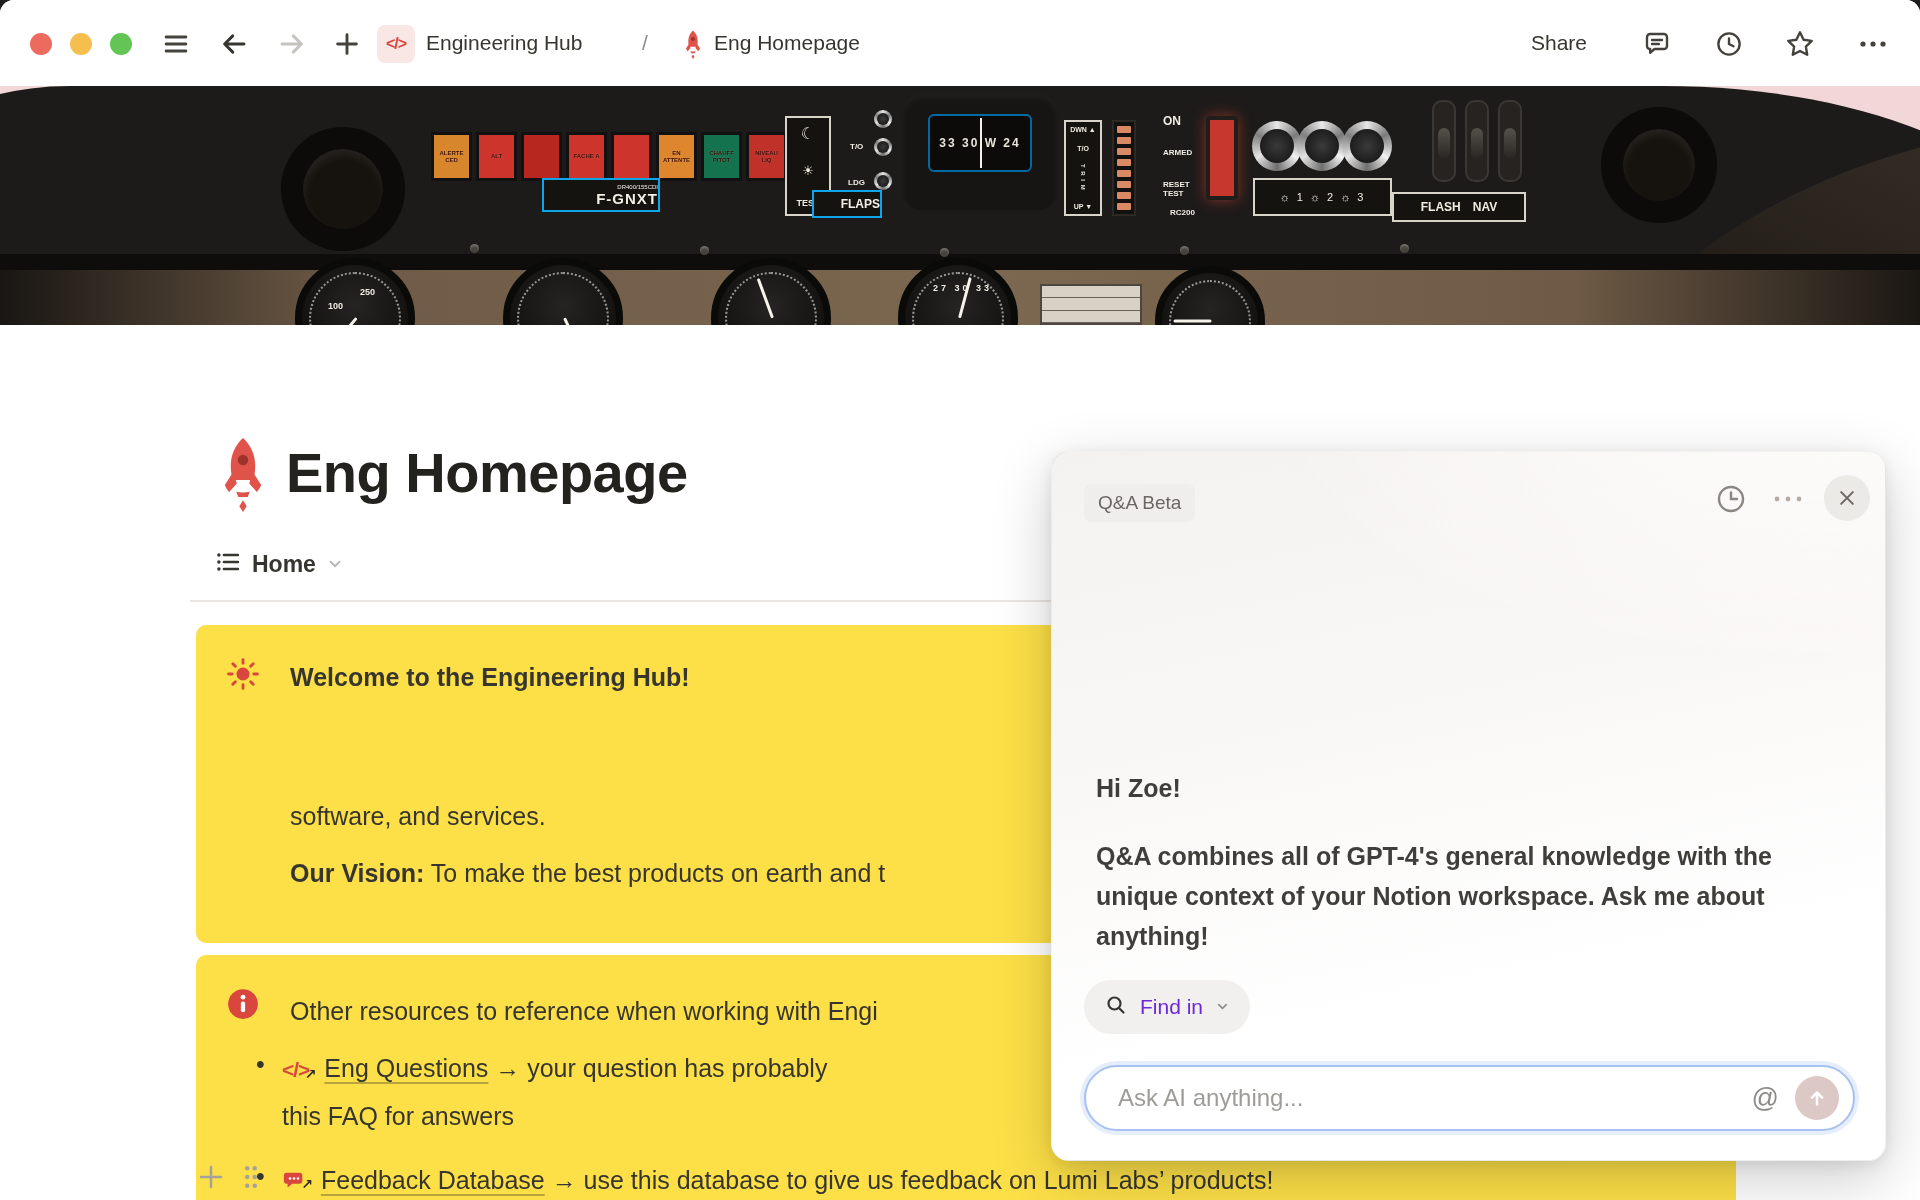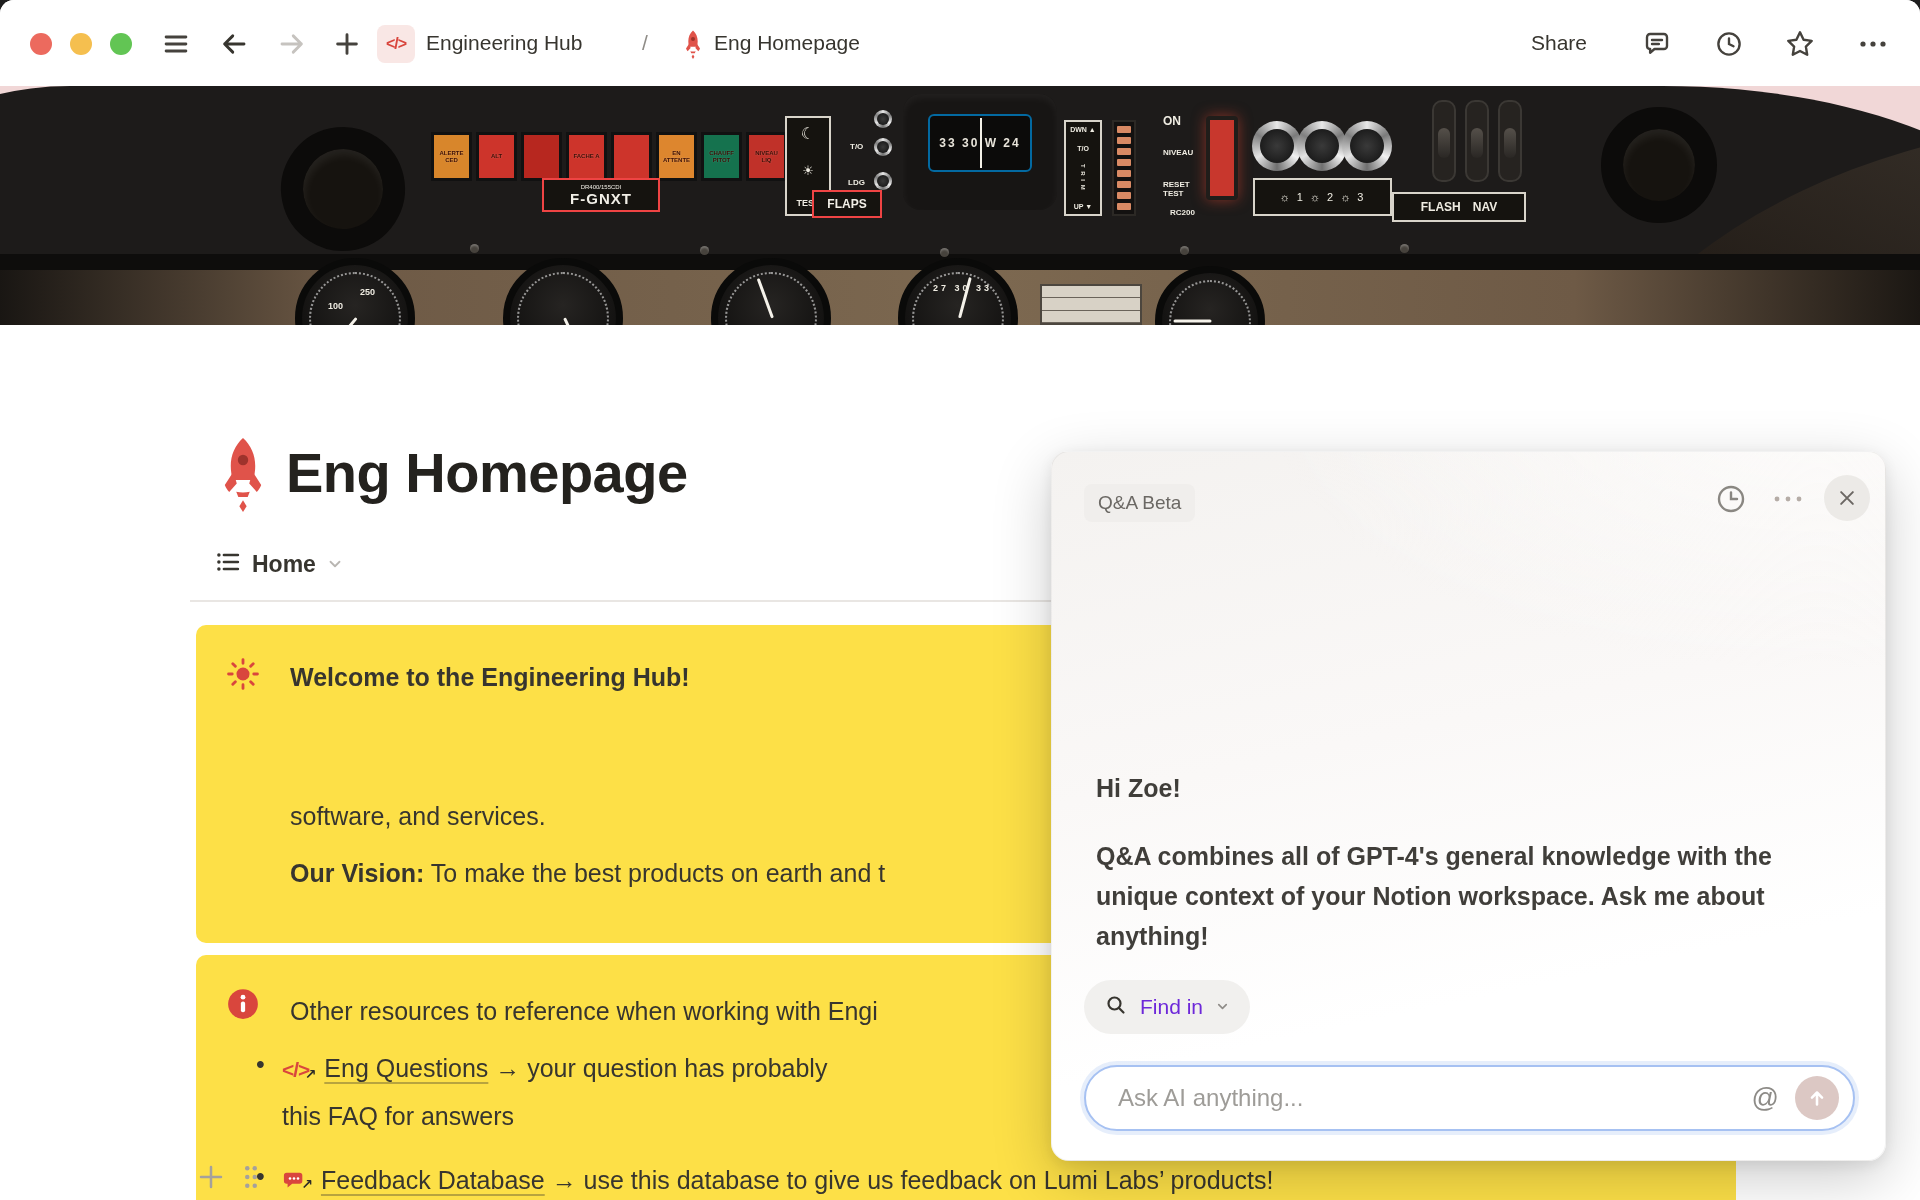--- a/index.html
+++ b/index.html
@@ -27,22 +27,22 @@
                 background:linear-gradient(205deg,#3a332c 0%,#201a15 60%); border-radius:100% 0 0 0; }
   .seam { position:absolute; left:0; top:168px; width:1920px; height:18px; background:#0e0d0c; }
   .lower-strip { position:absolute; left:0; top:184px; width:1920px; height:55px;
                  background:linear-gradient(90deg,#191613 0%,#6e5a46 18%,#7c6850 52%,#6e5a46 82%,#1b1713 100%); }
   .vent { position:absolute; border-radius:50%; background:#16130f; border:22px solid #0c0b0a;
           box-shadow:inset 0 6px 10px rgba(255,255,255,.07); }
   .lights { position:absolute; left:431px; top:46px; display:flex; gap:4px; }
   .light { width:41px; height:49px; border:3px solid #111; display:flex; align-items:center; justify-content:center;
            text-align:center; font-size:6px; line-height:7px; color:#3c0f06; font-weight:700; padding:2px;
            text-shadow:0 0 2px rgba(255,255,255,.25); }
-  .plate { position:absolute; background:#15130f; border:2px solid #ef4444; color:#f2efe7;
-           display:flex; flex-direction:column; align-items:center; justify-content:center; }
+  .plate { position:absolute; background:#15130f; border:2px solid #0ea5e9; color:#f2efe7;
+           display:flex; flex-direction:column; align-items:flex-end; justify-content:center; }
   .panelbox { position:absolute; background:#15130f; border:2px solid #d8d4ca; color:#efece2; }
   .knob { position:absolute; border-radius:50%;
           background:conic-gradient(#e8e8e8,#7a7a7a,#f2f2f2,#6f6f6f,#e4e4e4,#808080,#e8e8e8); }
   .knob::after { content:""; position:absolute; inset:16%; border-radius:50%; background:radial-gradient(#3a3a3a,#101010); }
   .toggle-slot { width:24px; height:82px; background:#262320; border:2px solid #3b3834; border-radius:10px; position:relative; }
   .toggle-slot::after { content:""; position:absolute; left:4px; top:26px; width:12px; height:30px; border-radius:6px;
                         background:linear-gradient(#55504a,#2a2724); }
   .gauge { position:absolute; border-radius:50%; background:radial-gradient(circle at 50% 38%,#262422,#121110 70%);
            border:7px solid #0a0a09; }
   .gauge .ring { position:absolute; inset:7px; border-radius:50%; border:2px dotted rgba(255,255,255,.55); }
@@ -233,21 +233,21 @@
         <i></i>
         <i></i>
         <i></i>
         <i></i>
         <i></i>
         <i></i>
         <i></i>
       </div>
 
     <span class="gtext" style="left:1163px;top:28px;font-size:12px">ON</span>
-    <span class="gtext" style="left:1163px;top:62px;font-size:8px">NIVEAU</span>
+    <span class="gtext" style="left:1163px;top:62px;font-size:8px">ARMED</span>
     <span class="gtext" style="left:1163px;top:94px;font-size:8px;width:34px;line-height:9px">RESET TEST</span>
     <div style="position:absolute;left:1206px;top:30px;width:32px;height:84px;background:#c8372d;border:4px solid #201d1a;border-radius:4px;box-shadow:0 0 14px rgba(220,70,50,.55)"></div>
     <span class="gtext" style="left:1170px;top:122px;font-size:8px">RC200</span>
 
     <div class="knob" style="left:1252px;top:35px;width:50px;height:50px"></div>
     <div class="knob" style="left:1297px;top:35px;width:50px;height:50px"></div>
     <div class="knob" style="left:1342px;top:35px;width:50px;height:50px"></div>
 
     <div class="panelbox" style="left:1253px;top:92px;width:139px;height:38px;display:flex;align-items:center;justify-content:center;font-size:11px;letter-spacing:2px">
       <span>☼ 1   ☼ 2   ☼ 3</span>

